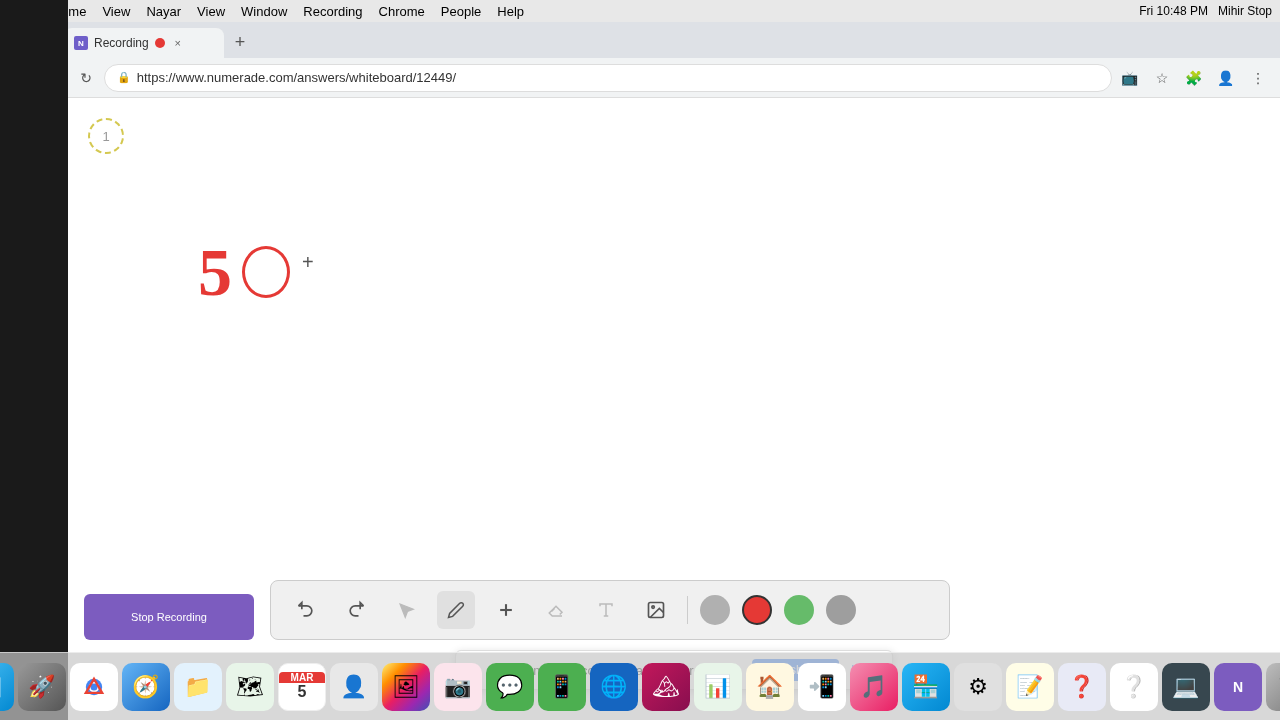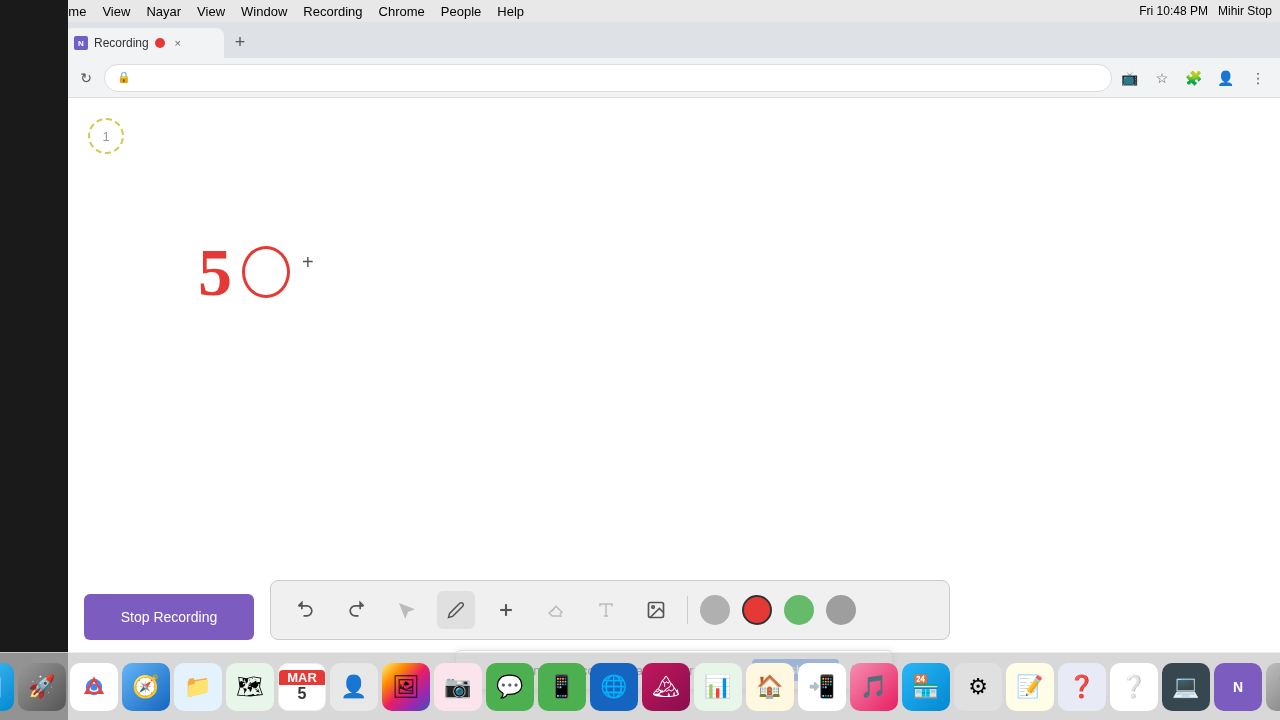--- a/index.html
+++ b/index.html
@@ -188,21 +188,21 @@
       gap: 16px;
     }
 
     
     .stop-recording-btn {
       background: #7c5cbf;
       color: white;
       border: none;
       border-radius: 6px;
       padding: 12px 20px;
-      font-size: 14px;
+      font-size: 11px;
       font-weight: 500;
       cursor: pointer;
       width: 170px;
       height: 46px;
       display: flex;
       align-items: center;
       justify-content: center;
     }
 
     
@@ -354,20 +354,21 @@
     </div>
     <div class="new-tab-btn">+</div>
   </div>
 
   <div class="nav-bar">
     <div class="nav-btn disabled">‹</div>
     <div class="nav-btn disabled">›</div>
     <div class="nav-btn">↻</div>
     <div class="address-bar">
       <span class="address-lock">🔒</span>
+      <span>https://www.numerade.com/answers/whiteboard/12449/</span>
     </div>
     <div class="nav-right-icons">
       <div class="nav-icon-btn">📺</div>
       <div class="nav-icon-btn">☆</div>
       <div class="nav-icon-btn">🧩</div>
       <div class="nav-icon-btn">👤</div>
       <div class="nav-icon-btn">⋮</div>
     </div>
   </div>
 
@@ -481,21 +482,21 @@
       <circle cx="24" cy="24" r="9" fill="white"></circle>
       <circle cx="24" cy="24" r="6" fill="#4285f4"></circle>
       <path d="M24 10 L38 34 L10 34 Z" fill="none" stroke="#ea4335" stroke-width="4"></path>
       <path d="M38 34 L24 10" stroke="#fbbc05" stroke-width="0"></path>
     </svg>
   </div>
   <div class="dock-item" style="background:linear-gradient(135deg,#64b5f6,#1565c0);">🧭</div>
   <div class="dock-item" style="background:#e3f2fd;">📁</div>
   <div class="dock-item" style="background:#e8f5e9;">🗺</div>
   <div class="dock-item" style="background:white;color:#e53935;font-size:14px;font-weight:bold;display:flex;flex-direction:column;align-items:center;justify-content:center;border:1px solid #eee;">
-    <div style="background:#e53935;color:white;font-size:13px;width:100%;text-align:center;border-radius:4px 4px 0 0;">MAR</div>
+    <div style="background:#e53935;color:white;font-size:10px;width:100%;text-align:center;border-radius:4px 4px 0 0;">MAR</div>
     <div style="font-size:16px;font-weight:bold;color:#333;">5</div>
   </div>
   <div class="dock-item">👤</div>
   <div class="dock-item" style="background:linear-gradient(135deg,#fff176,#ff8f00,#e91e63,#9c27b0,#3f51b5);">🖼</div>
   <div class="dock-item" style="background:#fce4ec;">📷</div>
   <div class="dock-item" style="background:#4caf50;color:white;">💬</div>
   <div class="dock-item" style="background:#4caf50;color:white;">📱</div>
   <div class="dock-item" style="background:#1565c0;color:white;">🌐</div>
   <div class="dock-item" style="background:linear-gradient(135deg,#c2185b,#880e4f);color:white;">🏔</div>
   <div class="dock-item" style="background:#e8f5e9;color:#4caf50;">📊</div>

